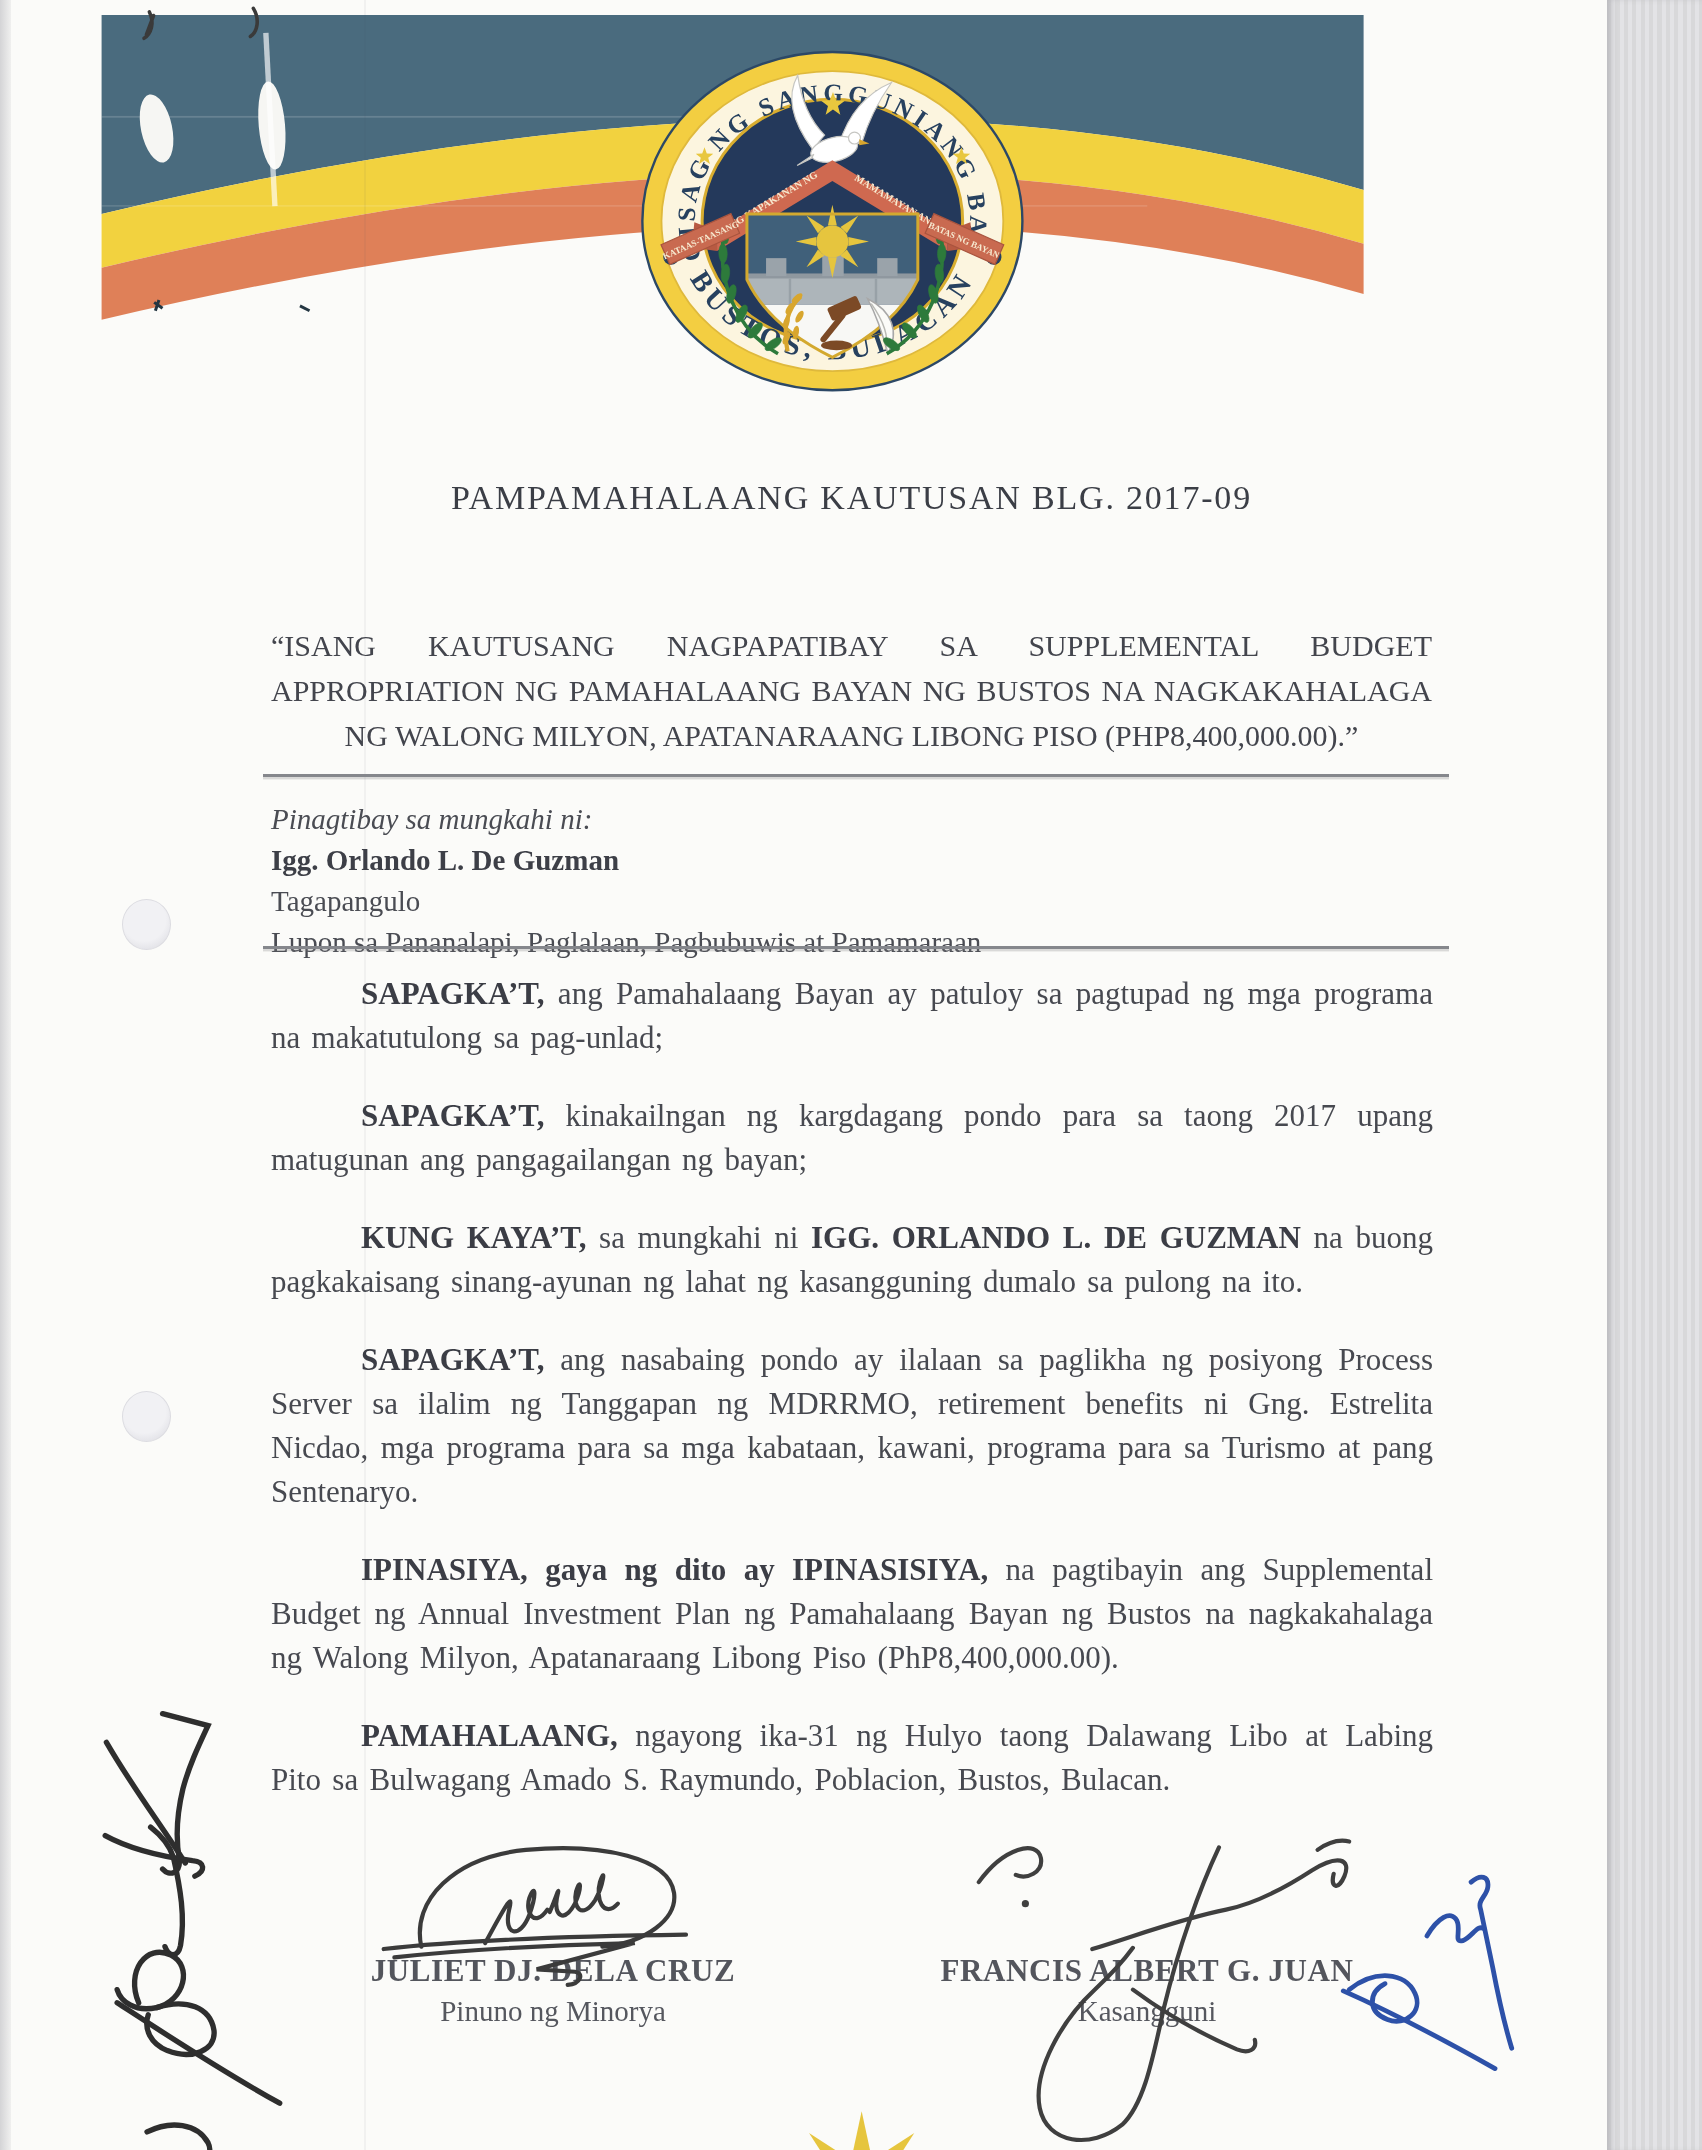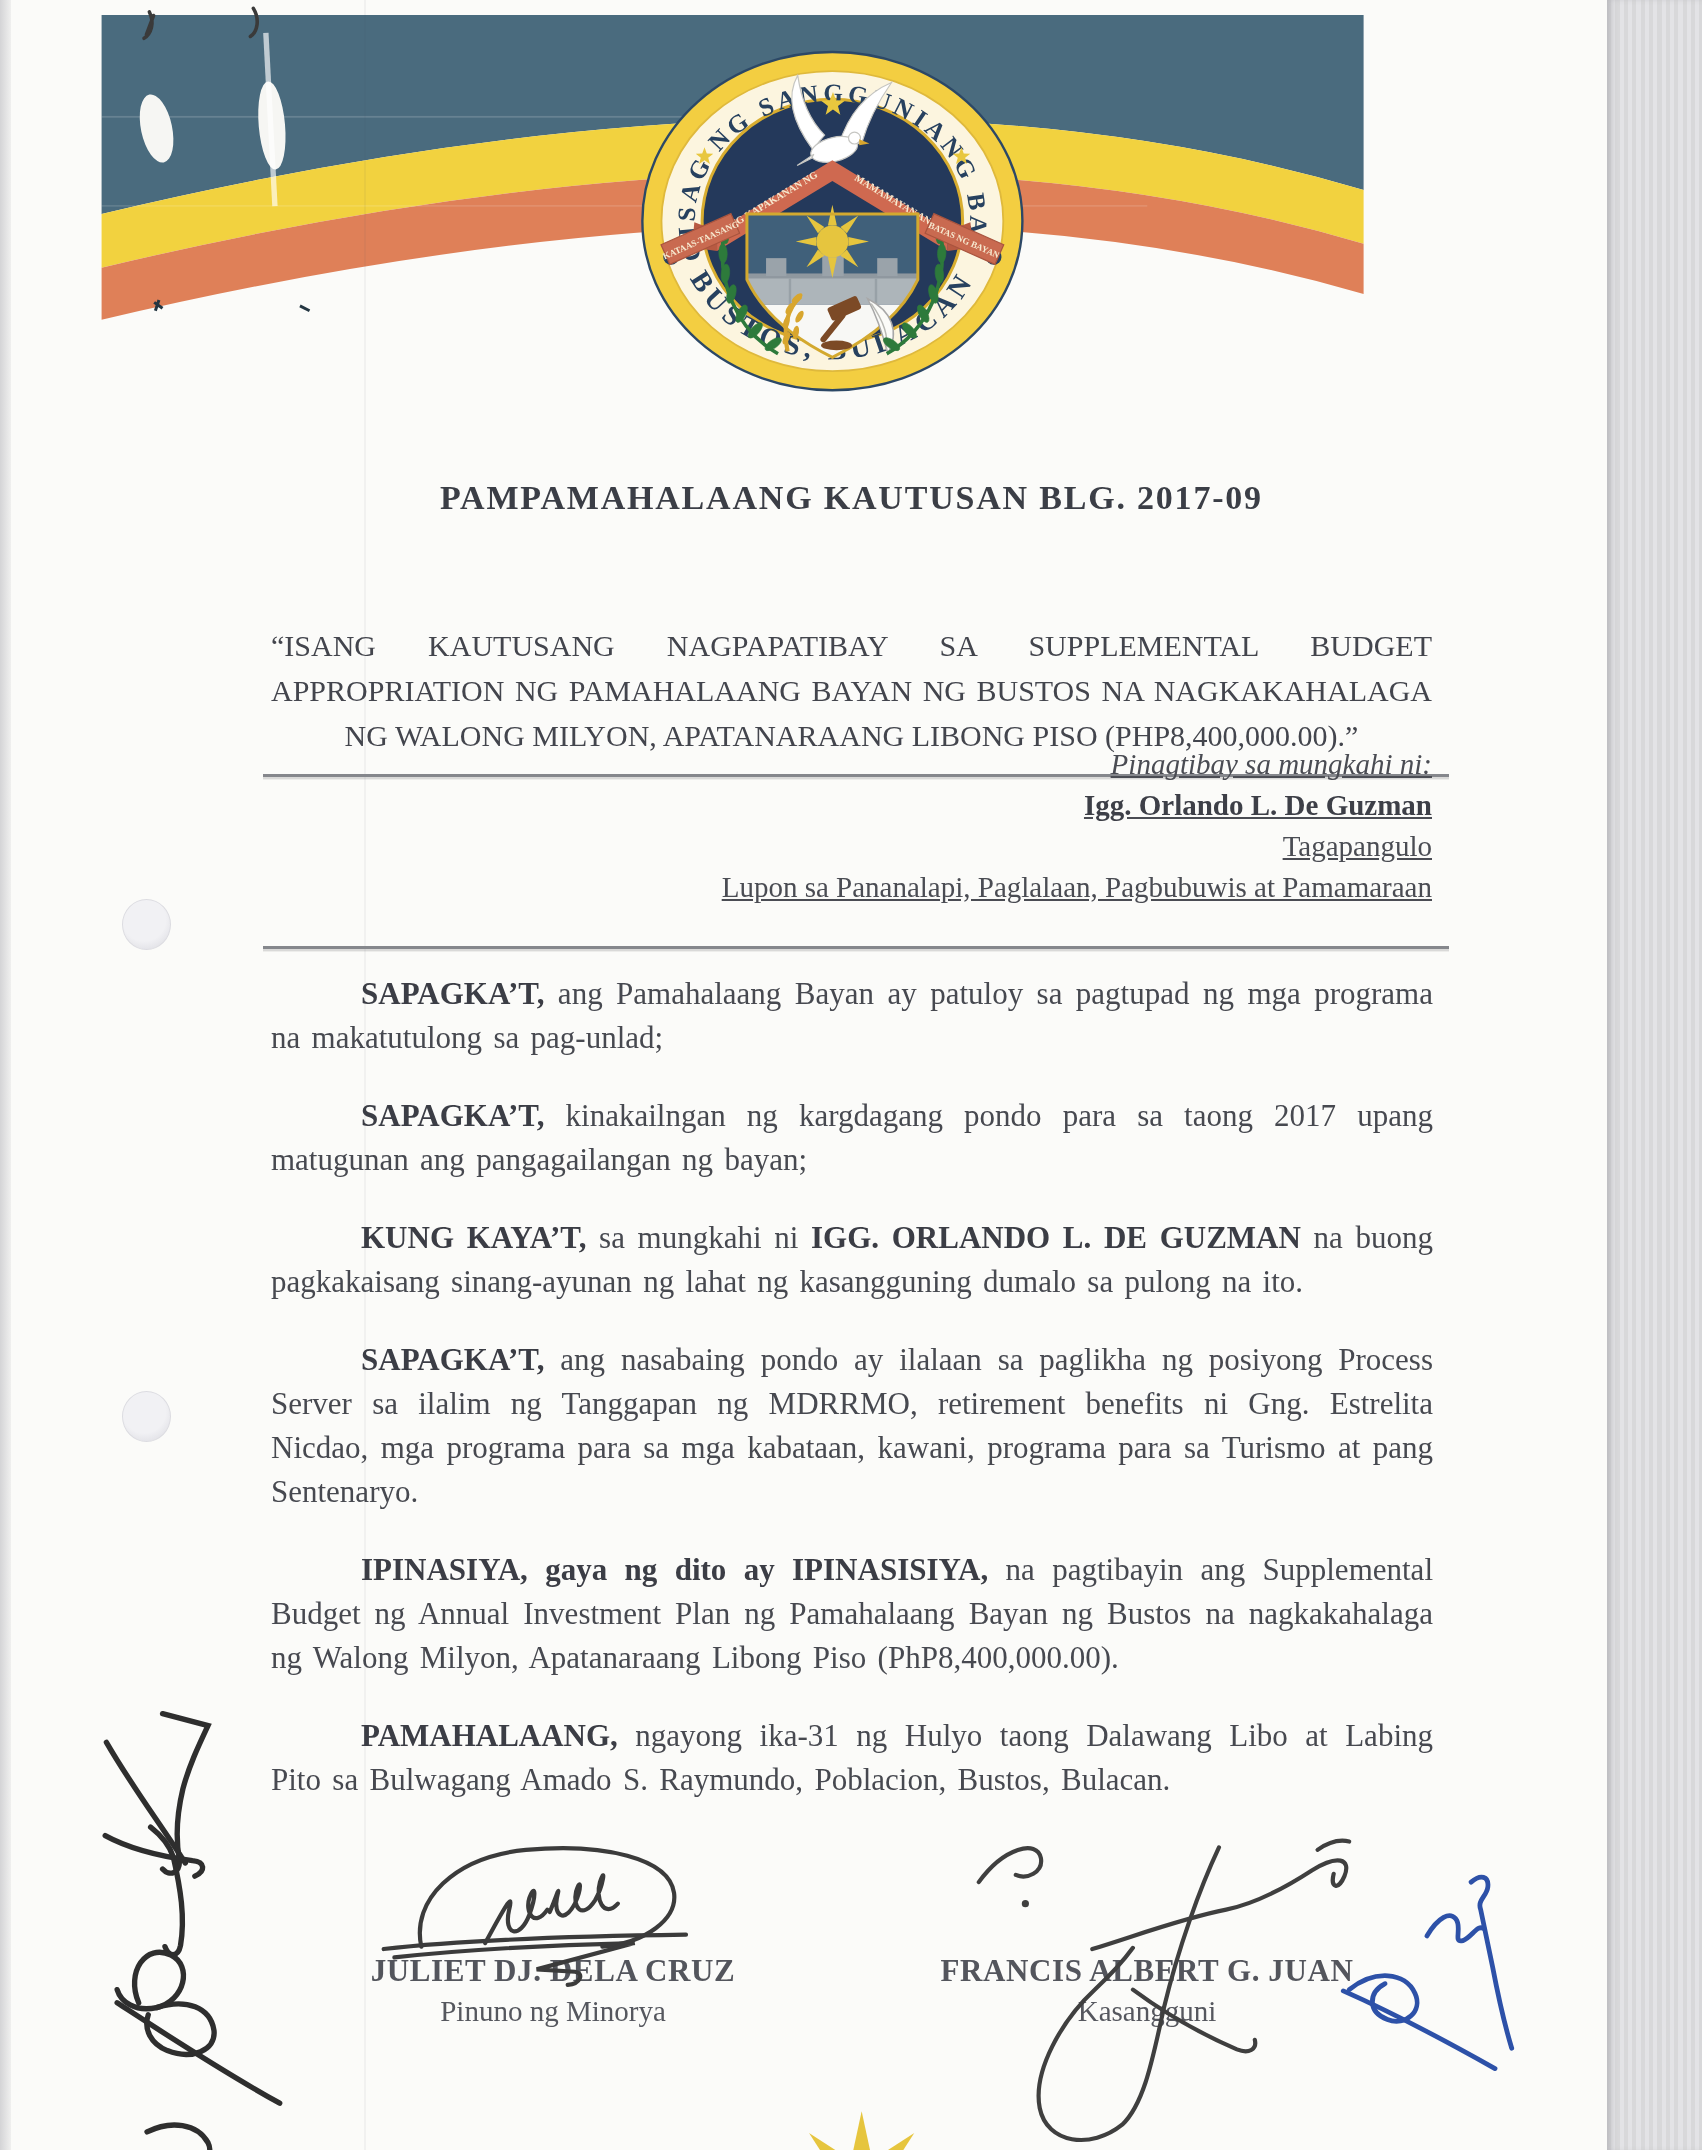--- a/index.html
+++ b/index.html
@@ -17,33 +17,33 @@
 
   .hdr-svg, .ink-svg { position:absolute; left:0; top:0; }
   .ink-svg { z-index:6; pointer-events:none; }
 
   .punch-hole { position:absolute; left:122px; width:49px; height:51px; border-radius:50%;
     background:radial-gradient(circle at 45% 40%, #f1f1f4 55%, #e2e2e7 80%, #d6d6db 100%);
     border:1.2px solid #dcdce1; z-index:5; }
   .hole-1 { top:899px; } .hole-2 { top:1391px; }
 
   .doc-title { position:absolute; left:271px; top:479px; width:1161px; text-align:center;
-    font-weight:bold; font-size:34px; letter-spacing:1.8px; color:#3b3e46; z-index:2; }
+    font-weight:normal; font-size:34px; letter-spacing:1.8px; color:#3b3e46; z-index:2; }
 
   .subject { position:absolute; left:271px; top:623px; width:1161px; z-index:2;
     font-weight:normal; font-size:30px; line-height:45px; color:#43454d; }
   .subject .jline { text-align:justify; text-align-last:justify; }
   .subject .lline { text-align:center; }
 
   .rule { position:absolute; left:263px; width:1186px; height:3px; background:#85878c;
     box-shadow:0 2.4px 0 rgba(128,128,134,.28); z-index:2; }
   .rule-top { top:774px; } .rule-bottom { top:946px; }
 
-  .sponsor { position:absolute; left:271px; top:744px; width:1161px; text-align:right;
-    font-size:29px; line-height:41px; color:#4a4c53; z-index:2;text-decoration:underline; }
+  .sponsor { position:absolute; left:271px; top:799px; width:1161px; text-align:left;
+    font-size:29px; line-height:41px; color:#4a4c53; z-index:2; }
   .sponsor .intro { font-style:italic; }
   .sponsor .name { font-weight:bold; color:#3d3f47; }
 
   .body-block { position:absolute; left:271px; top:965px; width:1162px; z-index:2;
     font-size:31px; line-height:44px; word-spacing:3.6px; text-align:justify; color:#474950; }
   .body-block p { text-indent:90px; margin:7px 0 34px 0; }
   .bold { font-weight:bold; color:#3b3d45; }
 
   .sig-block { position:absolute; top:1952px; text-align:center; z-index:2; }
   .sig-left { left:344px; width:418px; }

